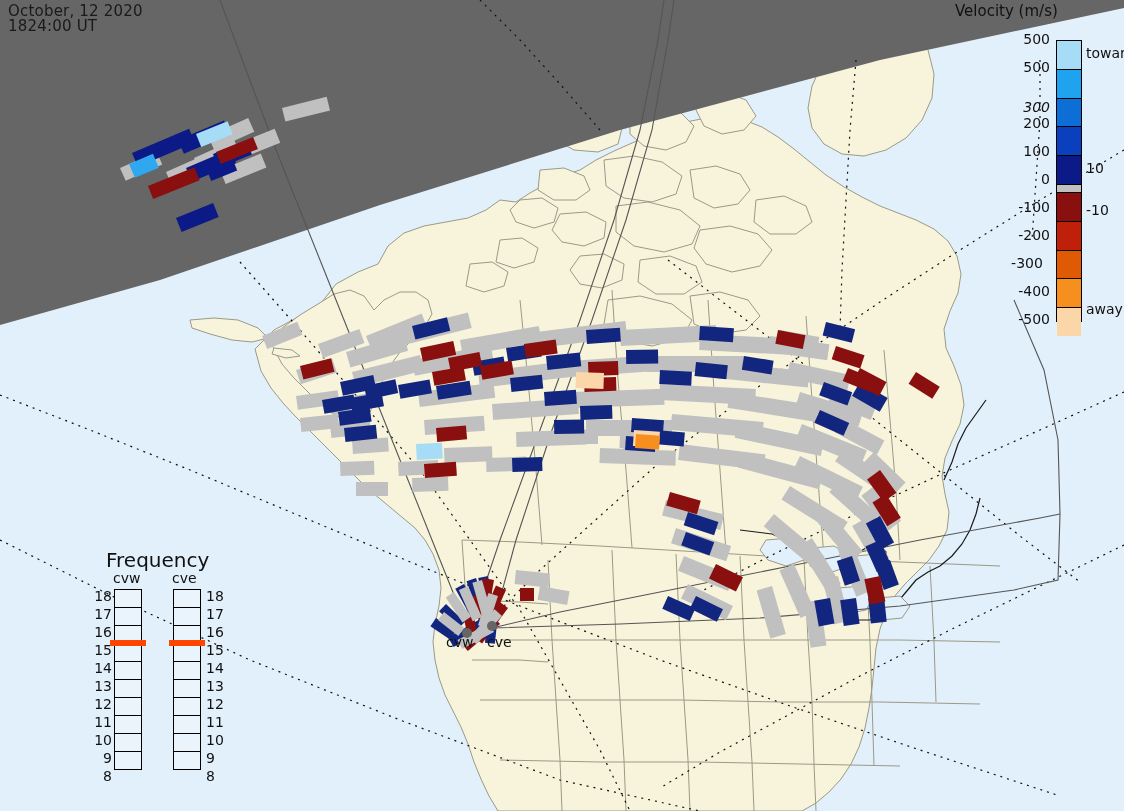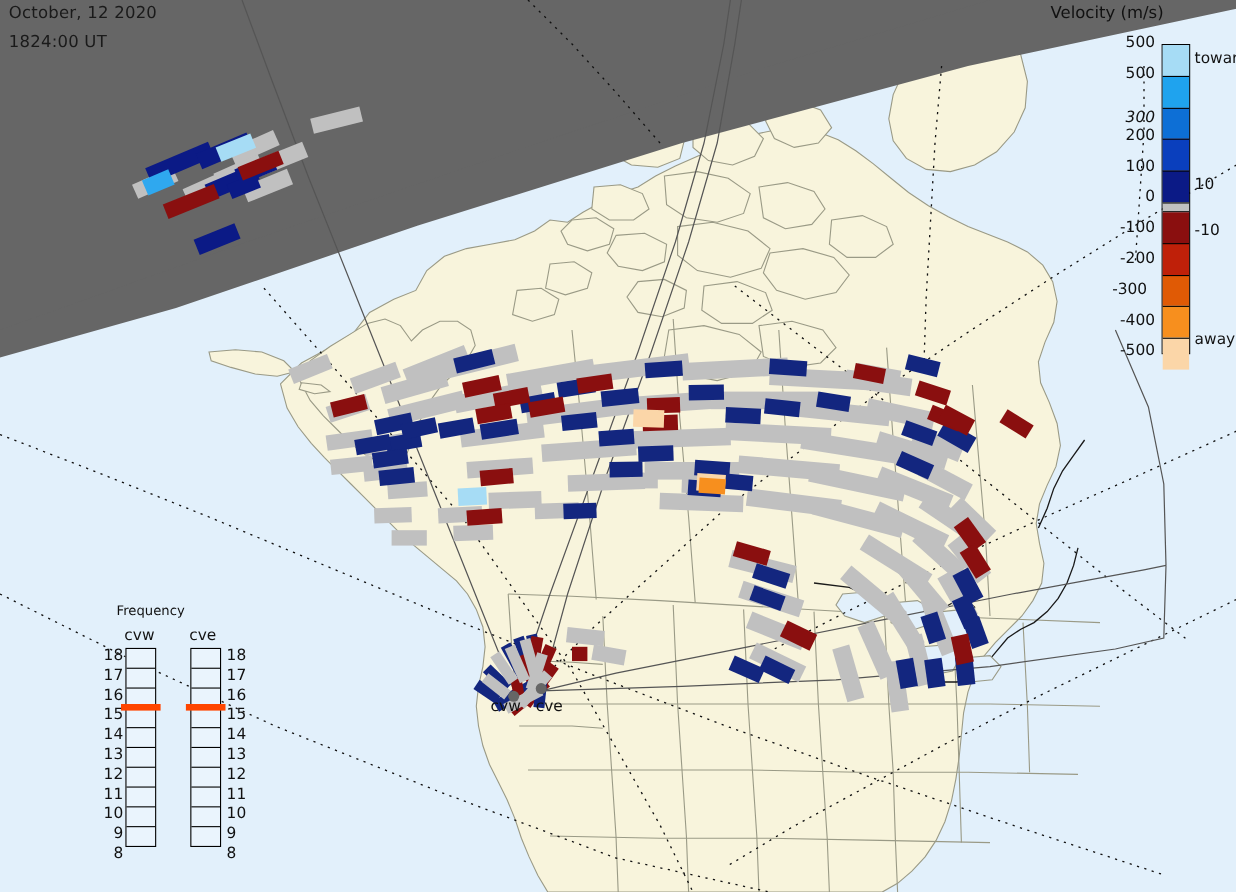--- a/index.html
+++ b/index.html
@@ -4,32 +4,32 @@
 <style>
   html,body{margin:0;padding:0;background:#fff;}
   body{font-family:"DejaVu Sans",sans-serif;}
   #stage{position:relative;width:1124px;height:811px;overflow:hidden;background:#15803d;}
   svg{display:block;}
   #mapsvg{position:absolute;left:0;top:0;width:1124px;height:811px;}
 
   
   .ttl{position:absolute;font-size:15px;color:#1a1a1a;letter-spacing:.2px;white-space:nowrap;}
   #date-line{left:8px;top:2px;}
-  #time-line{left:8px;top:29px;}
+  #time-line{left:8px;top:17px;}
 
   #cb-title{left:955px;top:2px;font-size:15px;color:#111;white-space:nowrap;position:absolute;}
 
   .cbtick{position:absolute;font-size:14px;color:#111;text-align:right;width:46px;}
   .cbside{position:absolute;font-size:14px;color:#111;white-space:nowrap;}
 
   #colorbar{position:absolute;left:1056px;top:40px;width:26px;height:282px;border:1px solid #000;box-sizing:border-box;}
   #colorbar div{width:100%;}
 
   
-  #freq-title{position:absolute;left:106px;top:548px;font-size:12px;color:#111;}
+  #freq-title{position:absolute;left:106px;top:548px;font-size:20px;color:#111;}
   .freq-head{position:absolute;font-size:14px;color:#111;}
   .freqbar{position:absolute;width:28px;border:1px solid #000;box-sizing:border-box;background:#eaf4fd;}
   .freqbar .seg{height:18px;border-bottom:1px solid #000;box-sizing:border-box;}
   .freqbar .seg:last-child{border-bottom:none;}
   .fmark{position:absolute;height:6px;background:#ff4500;}
   .flab{position:absolute;font-size:14px;color:#111;width:24px;text-align:right;}
   .flabR{position:absolute;font-size:14px;color:#111;width:24px;text-align:left;}
 
   .sitelab{position:absolute;font-size:14px;color:#111;}
 </style>

